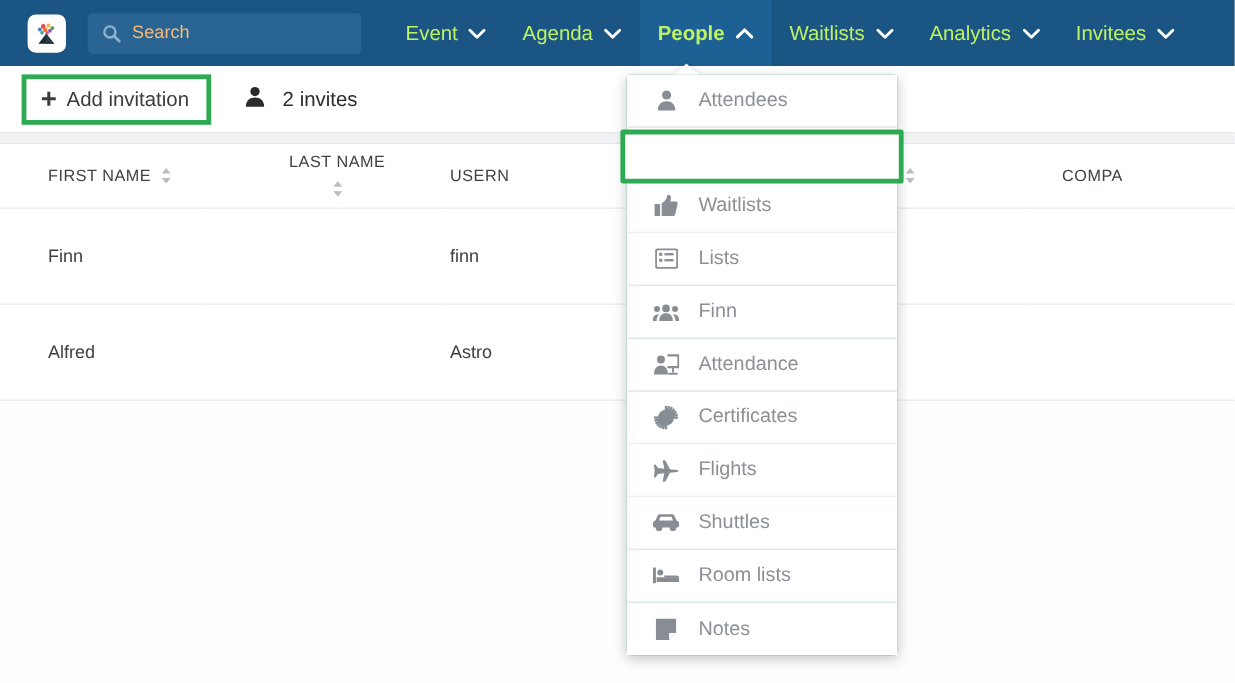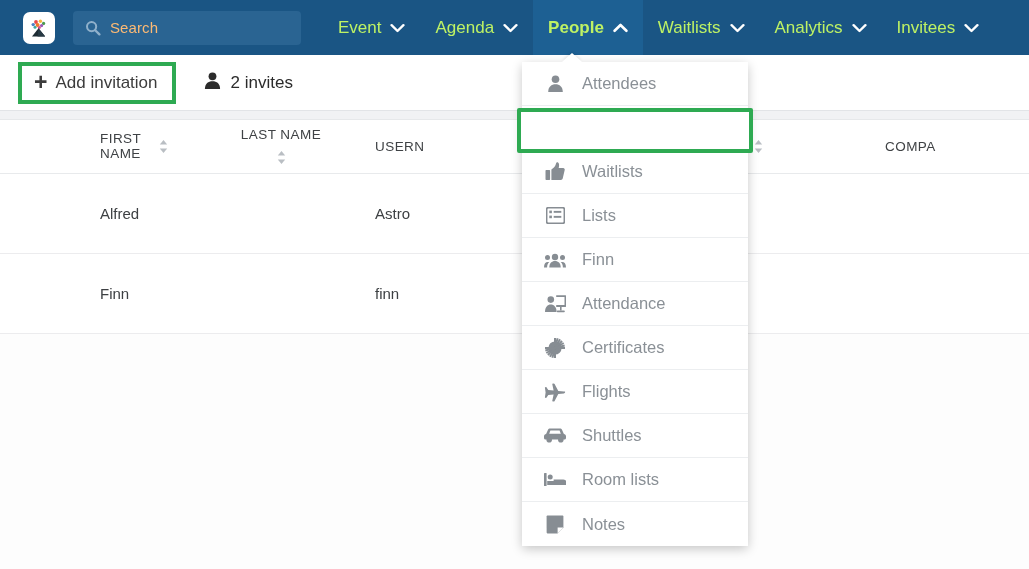--- a/index.html
+++ b/index.html
@@ -59,21 +59,21 @@
   }
   .add-btn {
     margin-left: 18px; height: 42px;
     display: flex; align-items: center; gap: 8px;
     padding: 0 14px 0 12px;
     cursor: pointer;
   }
   .add-plus { font-size: 23px; color: #3c3c3c; line-height: 1; font-weight: bold; }
   .add-label { font-size: 17px; color: #3c3c3c; }
   .invites-count {
-    margin-left: 27px; display: flex; align-items: center; gap: 9px;
+    margin-left: 27px; display: flex; align-items: center; gap: 14px;
     font-size: 17px; color: #2b2b2b;
   }
 
   
   .divider-band {
     position: absolute; top: 110px; left: 0;
     width: 1029px; height: 10px;
     background: #f1f2f4;
     border-top: 1px solid #e2e4e7;
     border-bottom: 1px solid #e6e8ea;
@@ -98,21 +98,21 @@
     font-size: 15px; color: #3d4043;
     border-bottom: 1px solid #ececee;
     vertical-align: middle;
     padding: 0;
   }
   .c-first { width: 168px; }
   .c-last  { width: 205px; }
   .c-user  { width: 305px; }
   .c-role  { width: 180px; }
   .c-comp  { width: 171px; }
-  .pl-first { padding-left: 100px; }
+  .pl-first { padding-left: 40px; }
   .pl-last  { padding-left: 21px; flex-direction: column; }
   .pl-user  { padding-left: 2px; }
   .pl-role  { padding-left: 29px; }
   .pl-comp  { padding-left: 27px; }
 
   
   .dropdown {
     position: absolute; top: 62px; left: 522px;
     width: 226px;
     background: #15803d;
@@ -319,44 +319,44 @@
           <th>
             <div class="th-inner pl-comp">
               <span>COMPA</span>
             </div>
           </th>
         </tr>
       </thead>
       <tbody>
         <tr>
           <td>
-              <div class="pl-first">Alfred</div>
+              <div class="pl-first">Finn</div>
             </td>
           <td>
               <div class="pl-last"></div>
             </td>
           <td>
-              <div class="pl-user">Astro</div>
+              <div class="pl-user">finn</div>
             </td>
           <td>
               <div class="pl-role"></div>
             </td>
           <td>
               <div class="pl-comp"></div>
             </td>
         </tr>
         <tr>
           <td>
-              <div class="pl-first">Finn</div>
+              <div class="pl-first">Alfred</div>
             </td>
           <td>
               <div class="pl-last"></div>
             </td>
           <td>
-              <div class="pl-user">finn</div>
+              <div class="pl-user">Astro</div>
             </td>
           <td>
               <div class="pl-role"></div>
             </td>
           <td>
               <div class="pl-comp"></div>
             </td>
         </tr>
       </tbody>
     </table>

